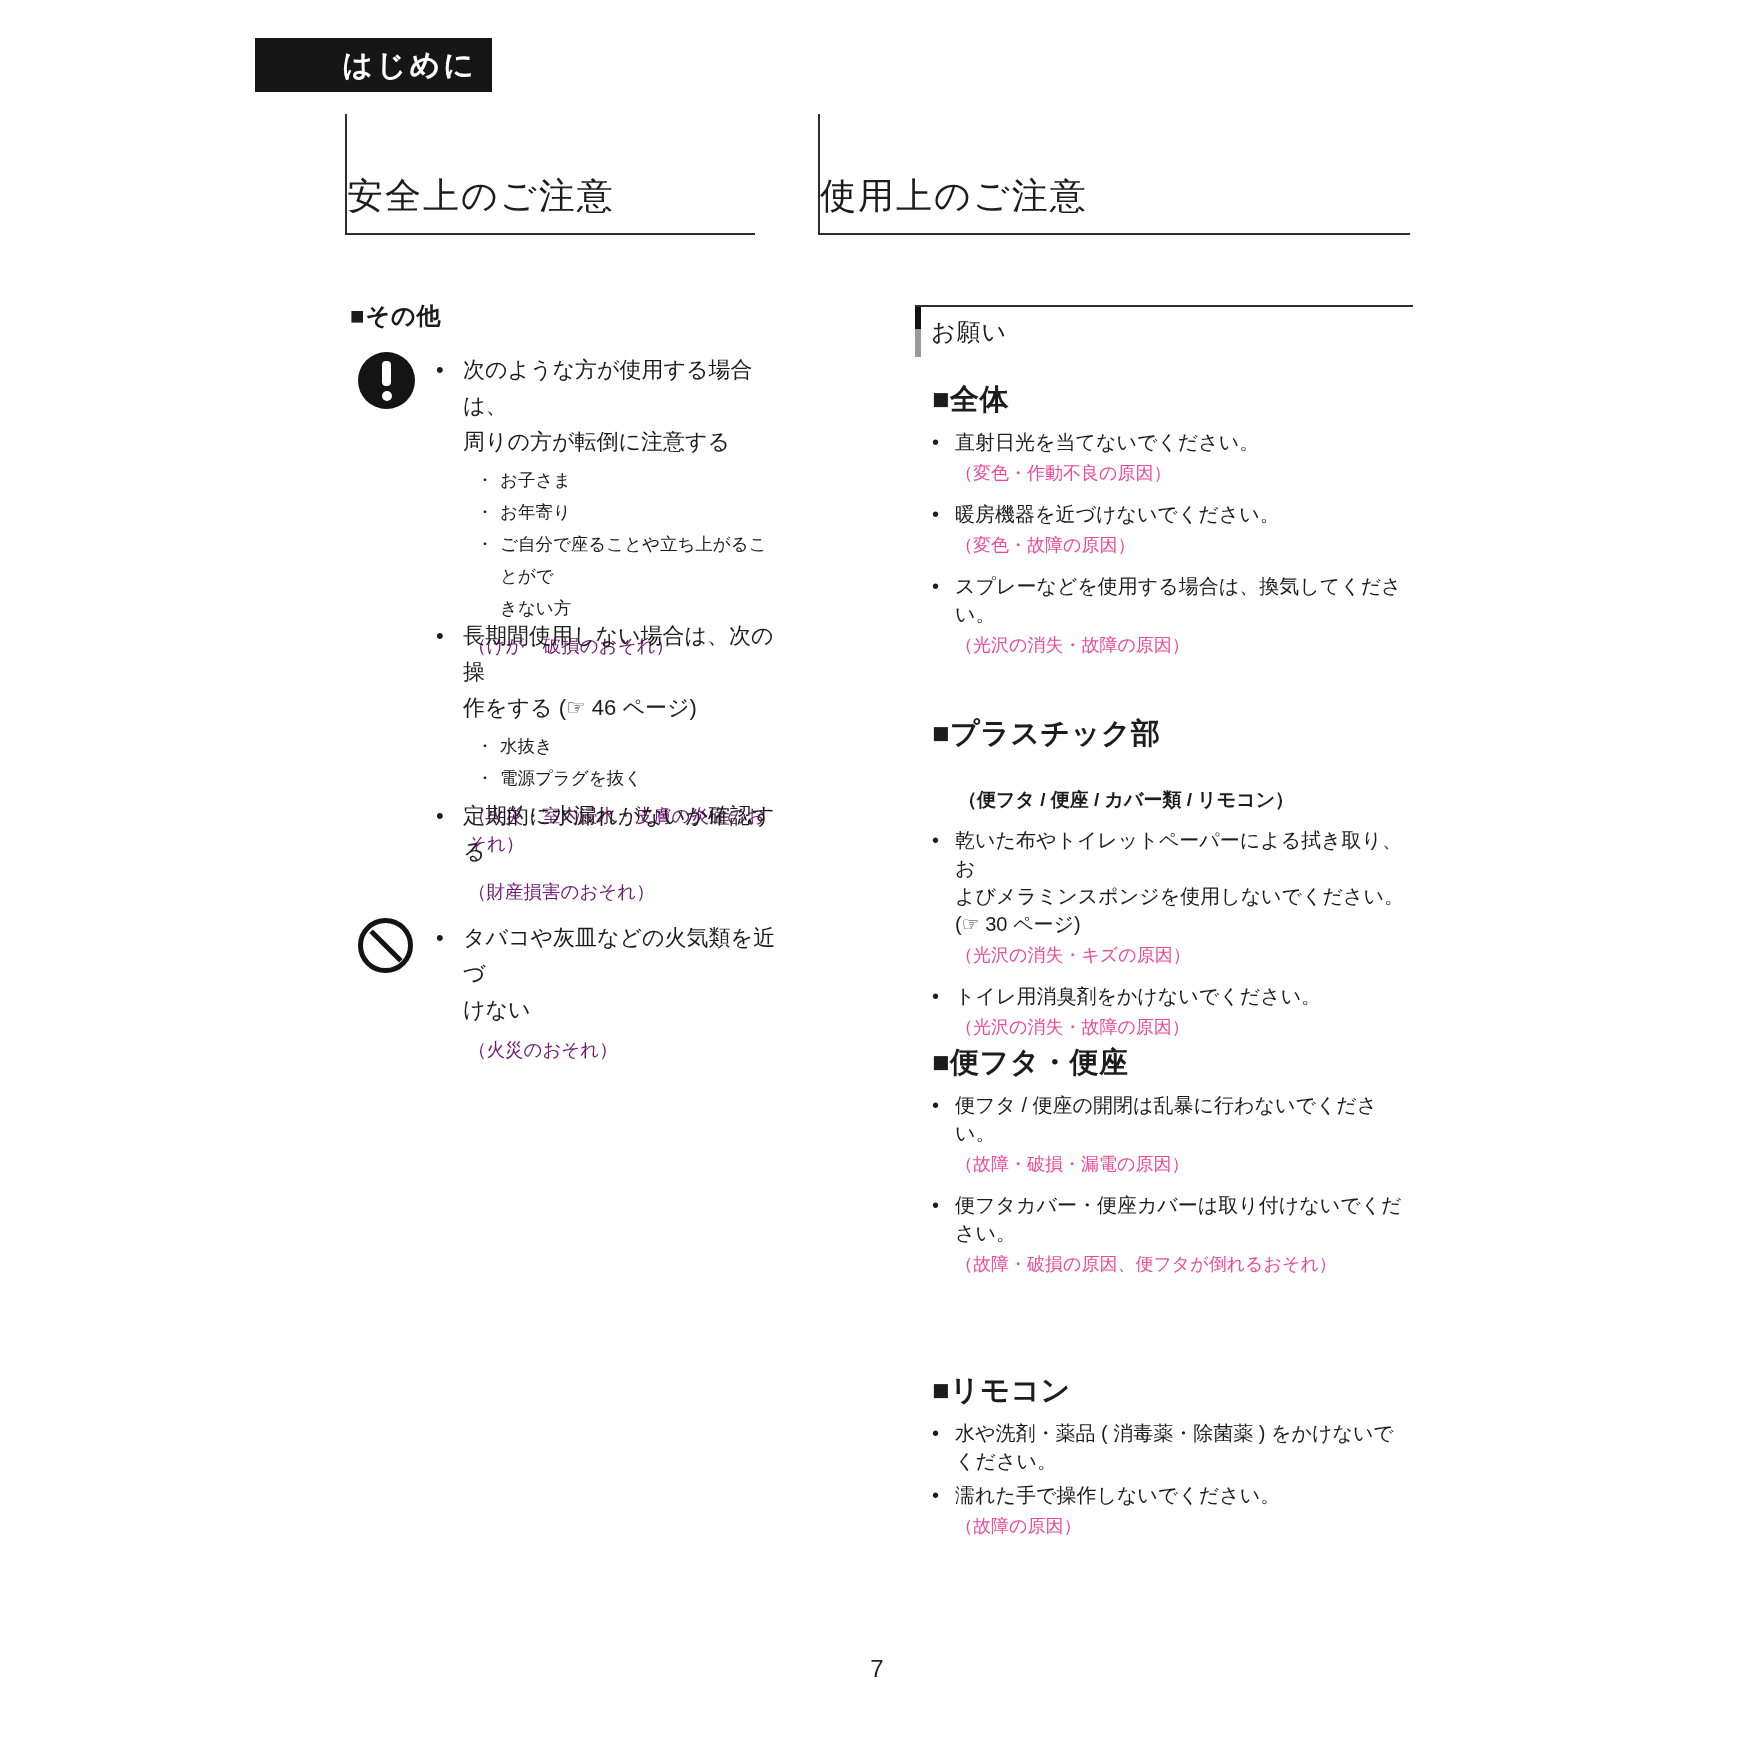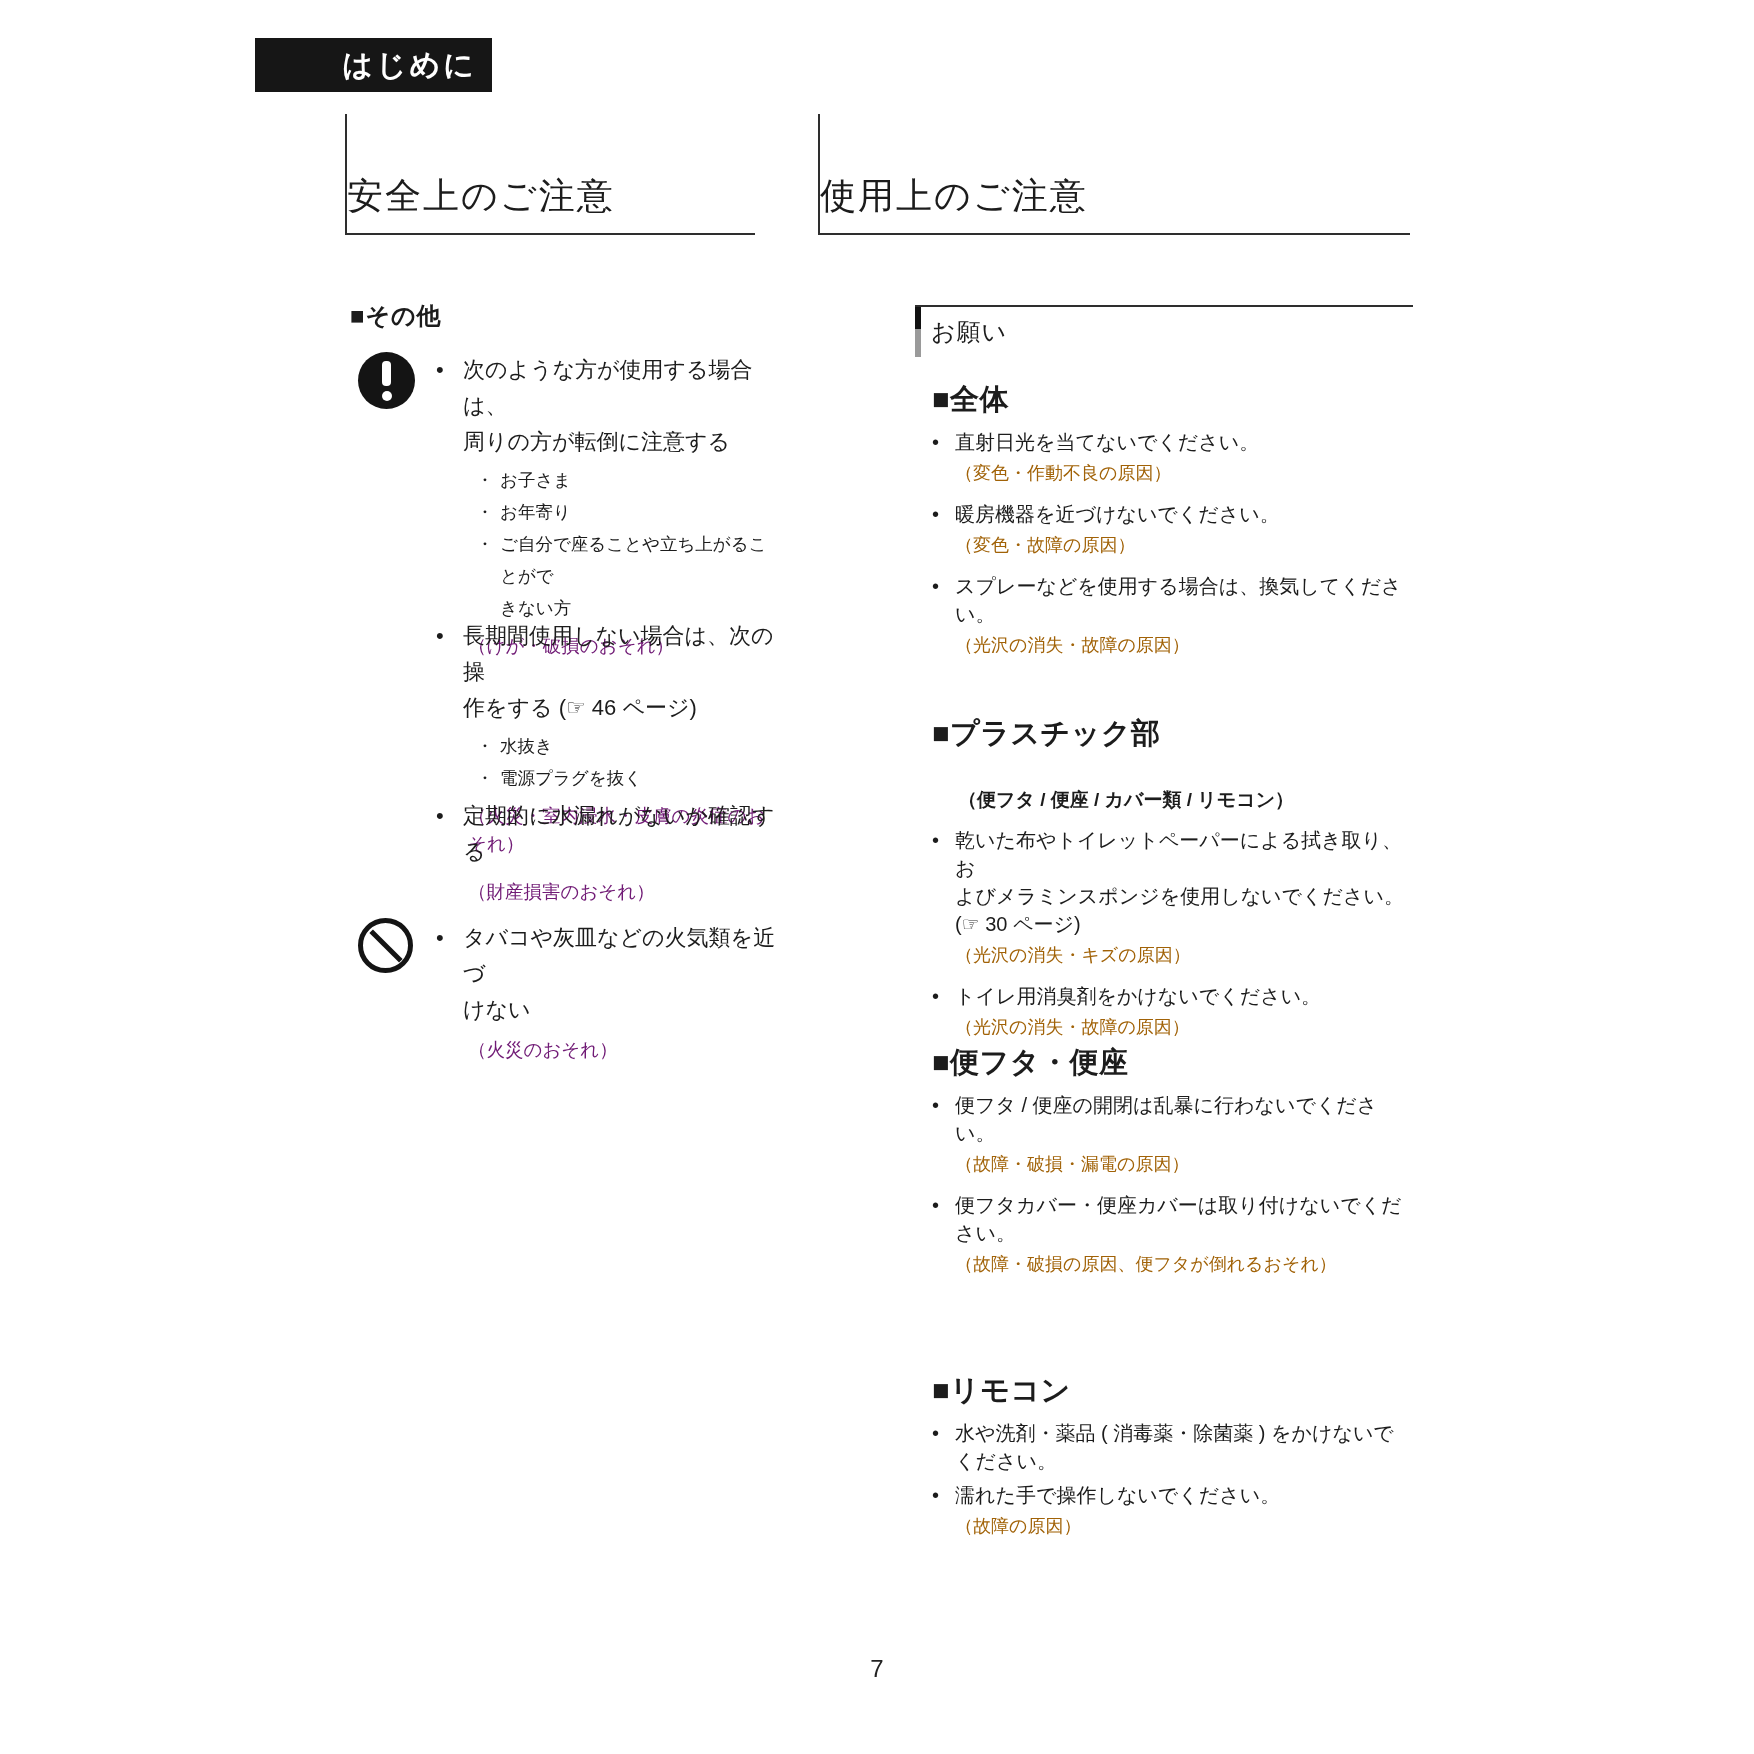--- a/index.html
+++ b/index.html
@@ -62,21 +62,21 @@
   .onegai .txt{padding-left:16px;font-size:24px;letter-spacing:1px;}
   .u-section{position:absolute;left:17px;width:481px;}
   .u-heading{font-size:29px;font-weight:bold;line-height:34px;letter-spacing:0.5px;}
   .u-subheading{font-size:19px;font-weight:bold;line-height:28px;padding-left:26px;white-space:pre-line;margin-top:36px;}
   .u-items{margin-top:12px;}
   .u-item{margin-bottom:14px;}
   .u-item.tight{margin-bottom:6px;}
   .u-item-text{display:flex;font-size:20px;line-height:28px;}
   .u-bullet{flex:0 0 23px;width:23px;font-size:20px;line-height:28px;}
   .u-text{white-space:pre-line;}
-  .u-note{margin:4px 0 0 23px;font-size:18px;line-height:26px;color:#a16207;white-space:pre-line;}
+  .u-note{margin:4px 0 0 23px;font-size:18px;line-height:26px;color:#ec4899;white-space:pre-line;}
   .u-note:empty{display:none;margin:0;}
   
   .page-num{position:absolute;left:0;top:1655px;width:100%;text-align:center;font-size:24px;color:#222;}
 </style>
 </head>
 <body>
 
 <div class="tab">
   <span>はじめに</span>
 </div>

